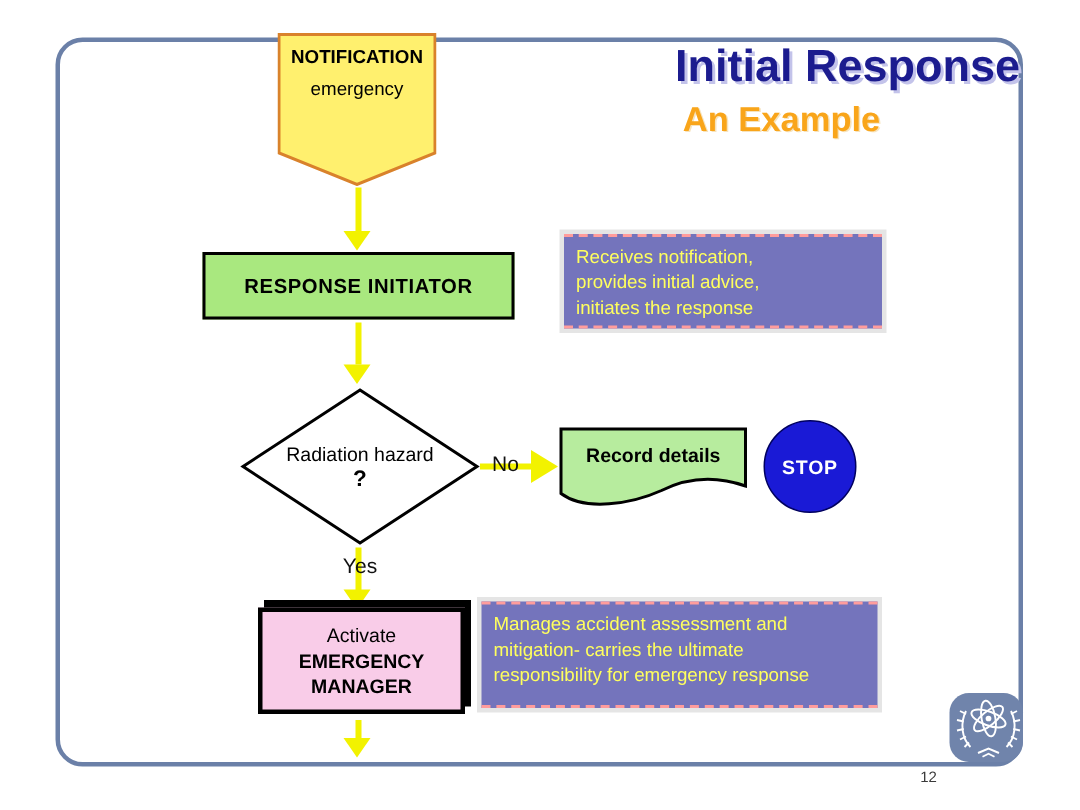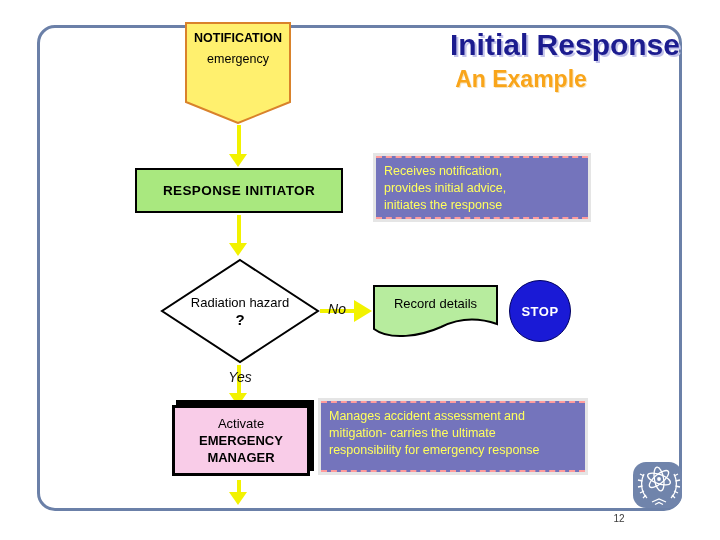--- a/index.html
+++ b/index.html
@@ -41,25 +41,25 @@
               border-bottom:2px dashed #ff9c9c;box-sizing:border-box;
               padding:5px 8px;color:#ffff5e;font-size:12.5px;line-height:17px;}
   #initiator-note{left:373px;top:153px;width:218px;height:69px;}
   #manager-note{left:318px;top:398px;width:270px;height:77px;}
 
   
   #diamond-svg{left:160px;top:258px;z-index:2;}
   #decision-text{left:160px;top:295px;width:160px;text-align:center;font-size:13px;z-index:3;}
   #decision-text .mark{font-weight:bold;font-size:15px;margin-top:1px;}
 
-  .edge-label{font-size:14px;color:#111;z-index:4;text-align:center;font-style:italic;}
+  .edge-label{font-size:14px;color:#111;z-index:4;text-align:center;}
 
   
   #record-svg{left:372px;top:284px;z-index:2;}
-  #record-label{left:372px;top:296px;width:127px;text-align:center;font-size:13px;z-index:3;}
+  #record-label{left:372px;top:296px;width:127px;text-align:center;font-size:13px;z-index:3;font-weight:bold;}
 
   
   #stop-circle{left:509px;top:280px;width:62px;height:62px;border-radius:50%;
                background:#1a1ad6;border:1px solid #000060;display:flex;align-items:center;
                justify-content:center;color:#ffffff;font-weight:bold;font-size:13px;
                letter-spacing:.5px;z-index:2;}
 
   
   #activate-box{left:172px;top:405px;width:138px;height:71px;background:#f9cce8;
                 border:3px solid #000;box-shadow:4px -5px 0 #000;display:flex;

